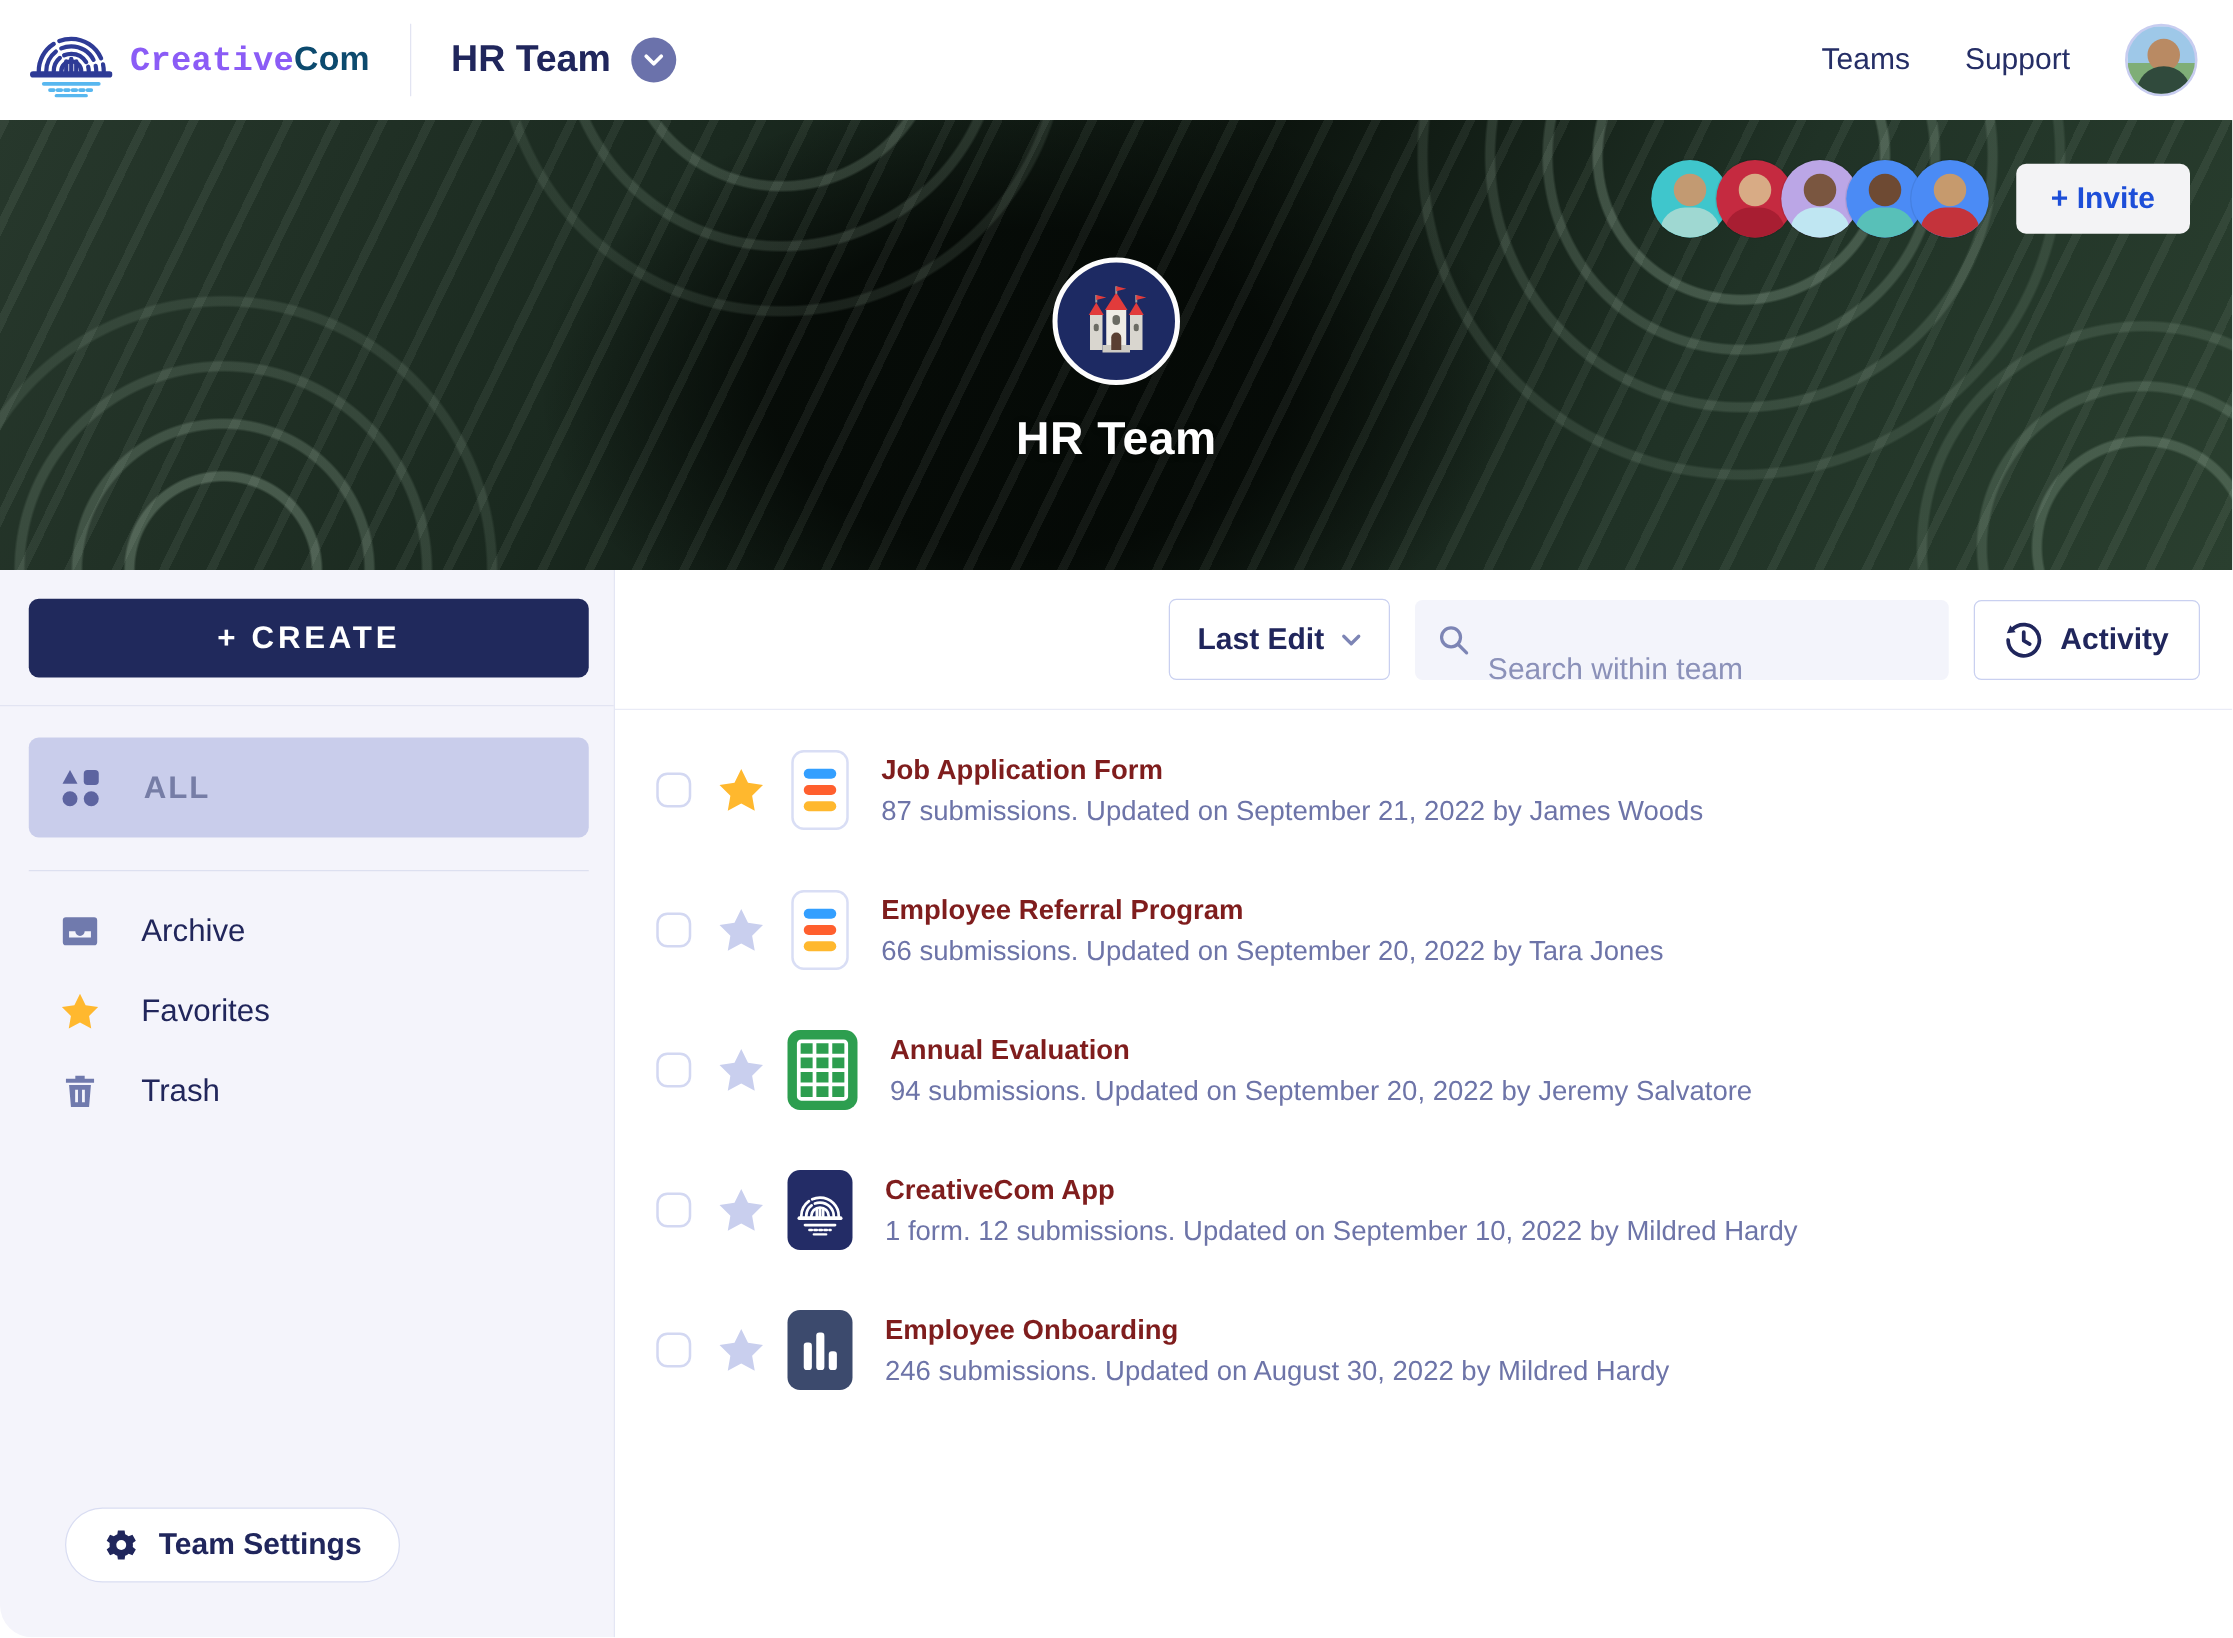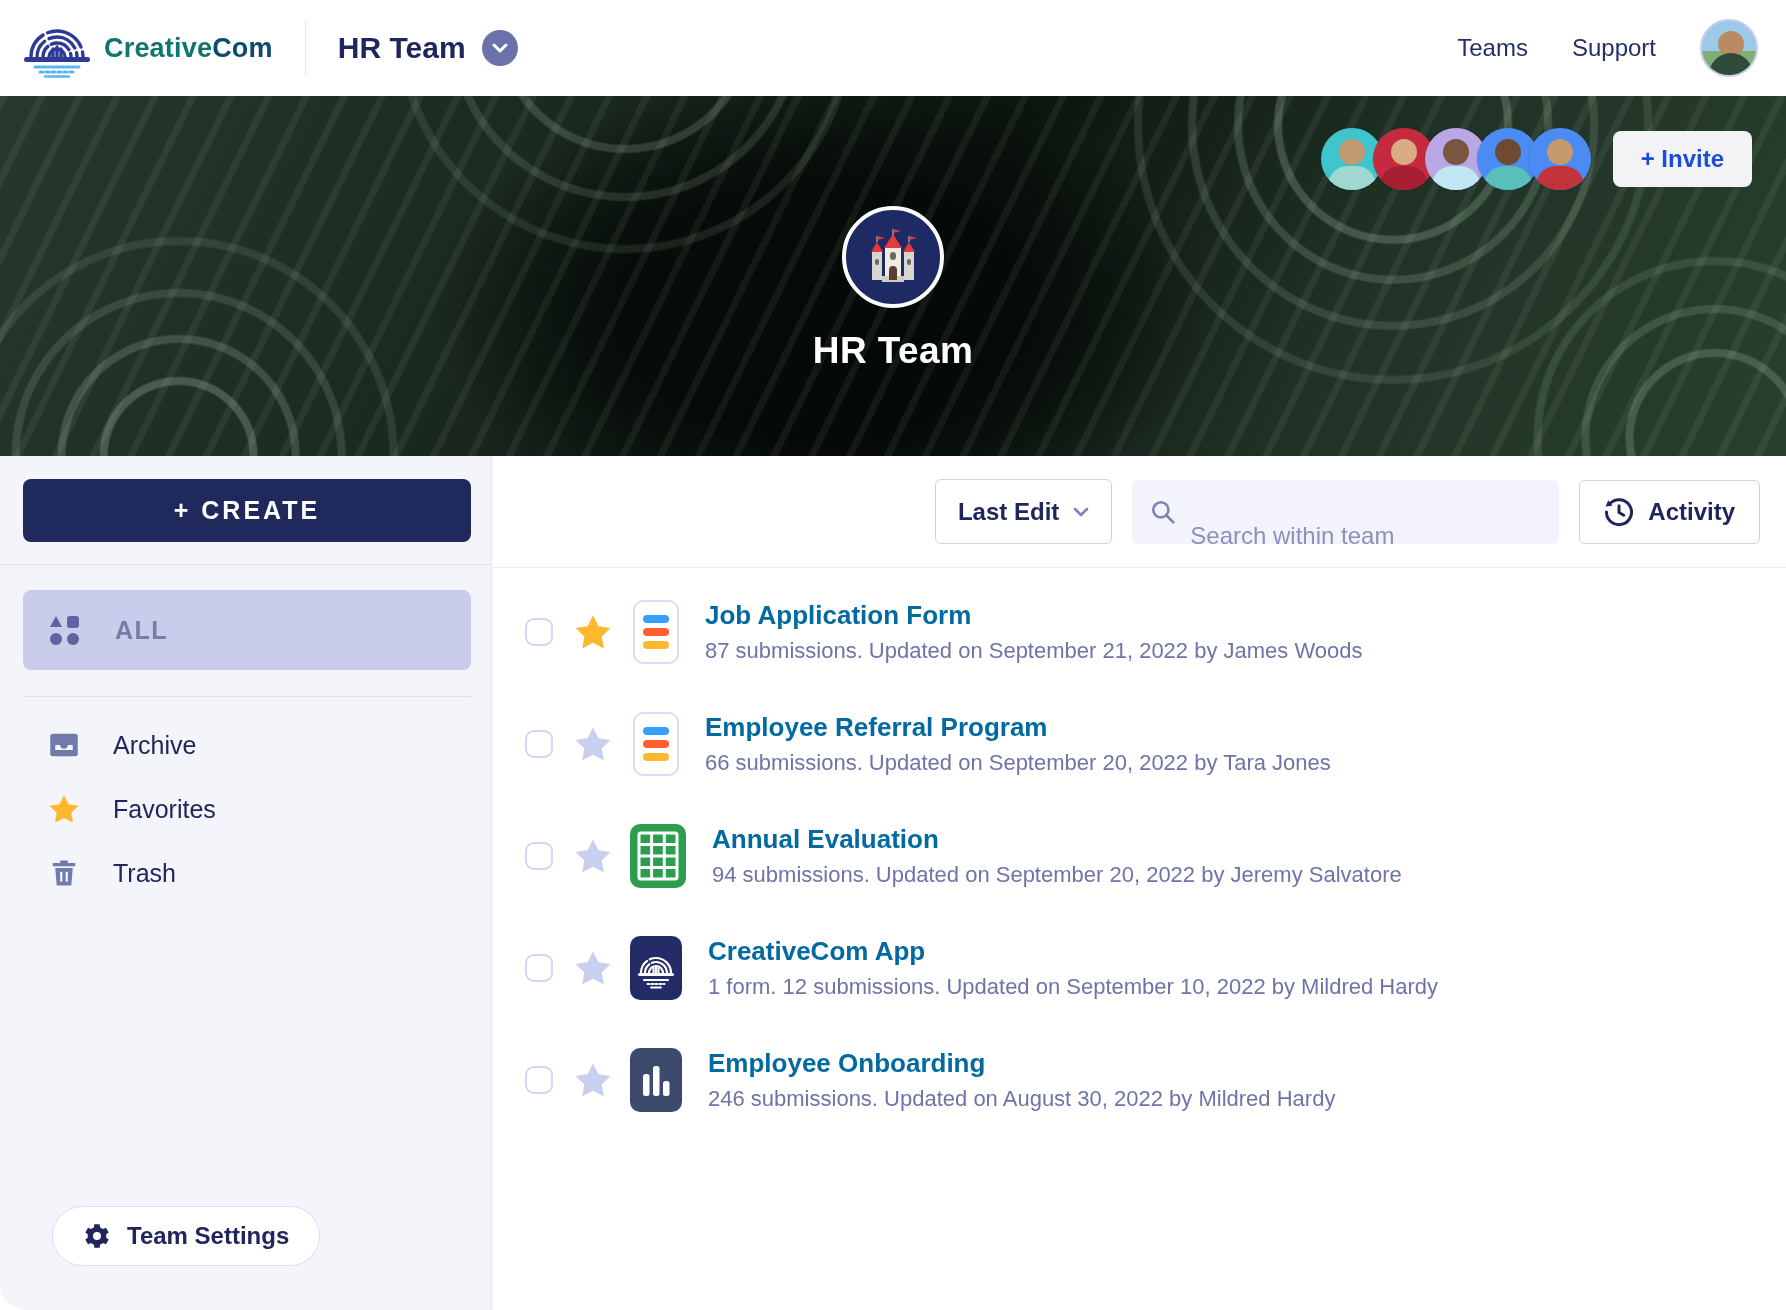--- a/index.html
+++ b/index.html
@@ -4,21 +4,21 @@
 <style>
   * { margin:0; padding:0; box-sizing:border-box; }
   html,body { background:#ffffff; }
   body { font-family:"Liberation Sans","DejaVu Sans",sans-serif; color:#1c2453; }
   .page { width:1786px; height:1310px; border-radius:26px; overflow:hidden; background:#fff; position:relative; }
 
   
   .navbar { height:96px; display:flex; align-items:center; padding:0 28px 0 24px; background:#fff; }
   .brand { display:flex; align-items:center; gap:14px; cursor:pointer; }
   .brand-name { font-size:27px; font-weight:bold; letter-spacing:.2px; }
-  .brand-name .b1 { color:#0f766e; }
+  .brand-name .b1 { color:#8b5cf6;font-family:Liberation Mono, monospace; }
   .brand-name .b2 { color:#0c4a6e; }
   .nav-divider { width:1px; height:58px; background:#e2e4f2; margin:0 32px; }
   .team-switcher { display:flex; align-items:center; gap:16px; cursor:pointer; }
   .team-switcher .ts-label { font-size:30px; font-weight:bold; color:#20265c; }
   .chev-circle { width:36px; height:36px; border-radius:50%; background:#6b72ab; display:flex; align-items:center; justify-content:center; }
   .nav-right { margin-left:auto; display:flex; align-items:center; gap:44px; }
   .nav-link { font-size:24px; color:#252e66; cursor:pointer; }
   .user-avatar { width:58px; height:58px; border-radius:50%; border:2px solid #c8cdf0; overflow:hidden; position:relative; cursor:pointer;
     background:linear-gradient(180deg,#9ec8e8 0 55%, #7fae77 55% 100%); }
   .user-avatar::before { content:""; position:absolute; left:16px; top:10px; width:26px; height:26px; border-radius:50%; background:#b98a63; }
@@ -74,21 +74,21 @@
   .rows { padding:8px 0 0 33px; }
   .row { height:112px; display:flex; align-items:center; cursor:pointer; }
   .checkbox { width:28px; height:28px; border:2px solid #d3d8f2; border-radius:9px; background:#fff; cursor:pointer; flex:none; }
   .star { width:36px; height:36px; margin-left:22px; cursor:pointer; flex:none; display:flex; }
   .star svg path { fill:#c9cfee; }
   .star.starred svg path { fill:#ffb82e; }
   .doc-icon { width:46px; height:64px; margin-left:22px; background:#fff; border:2px solid #d9def5; border-radius:10px; display:flex; flex-direction:column; align-items:center; justify-content:center; gap:5px; flex:none; }
   .doc-icon .bar { width:26px; height:8px; border-radius:4px; }
   .tile-icon { width:52px; height:64px; margin-left:19px; border-radius:10px; display:flex; align-items:center; justify-content:center; flex:none; }
   .row-text { margin-left:26px; }
-  .row-title { font-size:26px; font-weight:bold; color:#0369a1; }
+  .row-title { font-size:22px; font-weight:bold; color:#7f1d1d; }
   .row-sub { font-size:22px; color:#6d74a8; margin-top:7px; }
 </style>
 </head>
 <body>
 
 <div class="page">
 
   <div class="navbar">
     <div class="brand">
       <svg width="66" height="62" viewBox="0 0 66 62">

